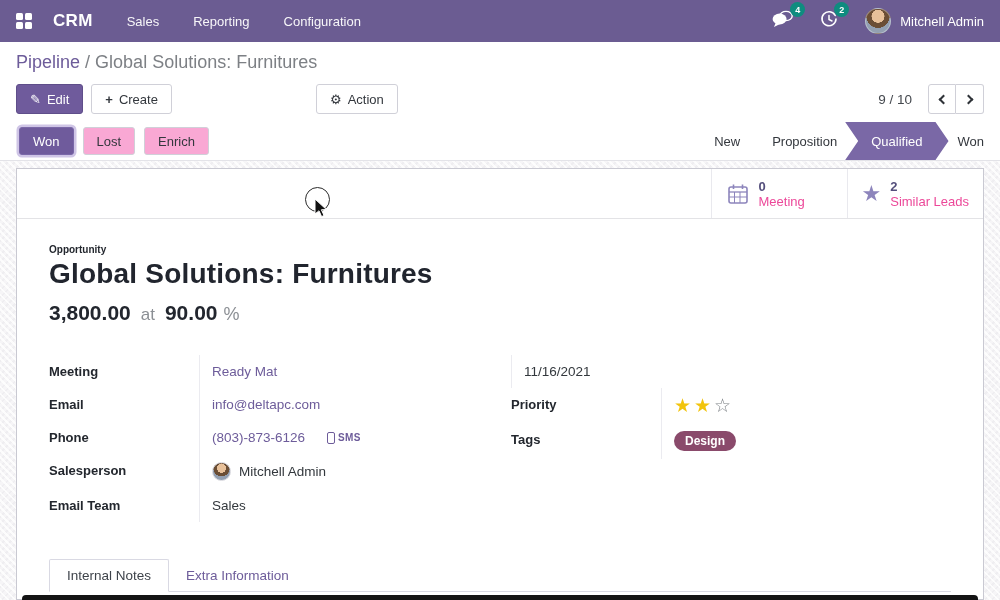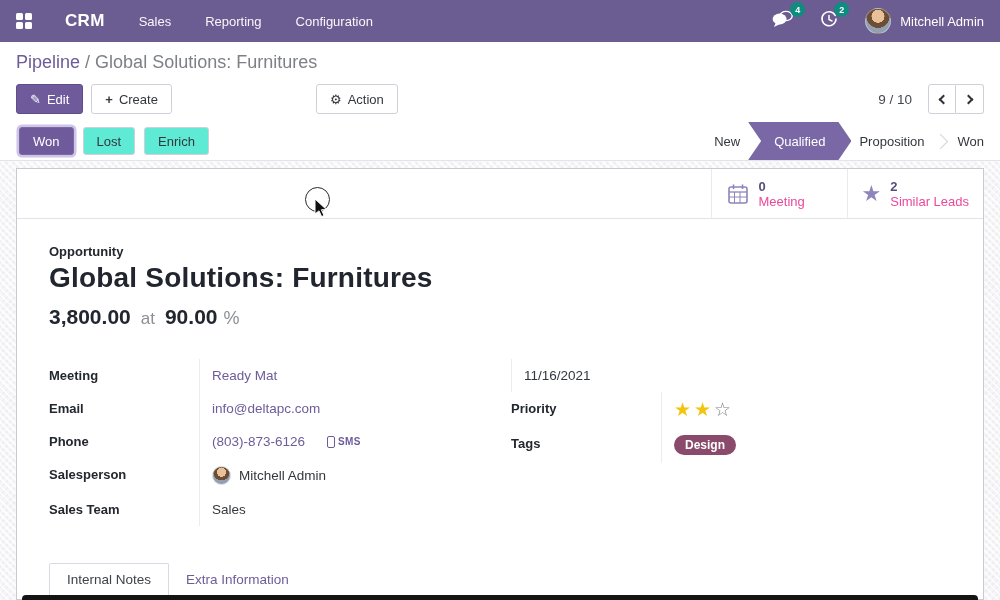--- a/index.html
+++ b/index.html
@@ -10,21 +10,21 @@
   }
   .page { width:1000px; height:600px; position:relative; display:flex; flex-direction:column; overflow:hidden; }
 
   
   .navbar {
     height:42px; background:#6b5c92; color:#fff; flex:0 0 auto;
     display:flex; align-items:center; padding:0 16px; gap:0;
   }
   .apps-icon { width:17px; height:17px; display:grid; grid-template-columns:7px 7px; grid-template-rows:7px 7px; gap:2px; cursor:pointer; }
   .apps-icon span { background:#fff; border-radius:1.5px; }
-  .brand { font-size:17px; font-weight:bold; margin-left:32px; letter-spacing:.3px; cursor:pointer; }
+  .brand { font-size:17px; font-weight:bold; margin-left:20px; letter-spacing:.3px; cursor:pointer; }
   .nav-menu { font-size:13px; margin-left:34px; opacity:.95; cursor:pointer; }
   .nav-right { margin-left:auto; display:flex; align-items:center; }
   .nav-icon-wrap { position:relative; margin-left:24px; cursor:pointer; }
   .badge {
     position:absolute; top:-7px; right:-10px; background:#0e8c7f; color:#fff;
     font-size:9px; font-weight:bold; min-width:15px; height:15px; border-radius:8px;
     display:flex; align-items:center; justify-content:center; padding:0 3px;
   }
   .avatar { width:26px; height:26px; border-radius:50%; margin-left:26px; cursor:pointer;
     background: radial-gradient(circle at 50% 30%, #e8c19a 0 31%, #6b4e35 32% 56%, #93a0b2 57% 100%);
@@ -56,21 +56,21 @@
   .chev { width:7px; height:7px; border-left:2px solid #2f3338; border-bottom:2px solid #2f3338; display:block; }
   .chev.left  { transform:rotate(45deg);  margin-left:3px; }
   .chev.right { transform:rotate(-135deg); margin-right:3px; }
 
   
   .statusbar {
     background:#fff; border-bottom:1px solid #e3e3e8; height:39px; flex:0 0 auto;
     display:flex; align-items:center; padding-left:16px; overflow:hidden;
   }
   .sb-btn { height:28px; padding:0 13px; font-size:13px; display:inline-flex; align-items:center;
-    border:1px solid #d0d0d8; background:#5eead4; border-radius:3px; cursor:pointer; color:#33373d; margin-right:9px; }
+    border:1px solid #d0d0d8; background:#f9a8d4; border-radius:3px; cursor:pointer; color:#33373d; margin-right:9px; }
   .sb-btn.active {
     background:#6f5b9c; color:#fff; border-color:#7a68a8;
     box-shadow:0 0 0 2.5px #cfc5e6; margin-left:3px;
   }
   .stages { margin-left:auto; display:flex; align-items:center; height:100%; }
   .stage { font-size:13px; color:#33373d; padding:0 16px; height:100%; display:flex; align-items:center; cursor:pointer; white-space:nowrap; }
   .stage.active {
     background:#7a68a6; color:#fff; padding:0 26px;
     clip-path:polygon(0 0, calc(100% - 13px) 0, 100% 50%, calc(100% - 13px) 100%, 0 100%, 13px 50%);
     margin:0 -8px; z-index:1;
@@ -90,21 +90,21 @@
   .stat-btn { display:flex; align-items:center; gap:9px; padding:0 14px; min-width:136px; border-left:1px solid #e9e9ee; cursor:pointer; }
   .stat-num { font-size:13px; font-weight:bold; color:#544f7c; line-height:15px; }
   .stat-label { font-size:13px; color:#ec4899; line-height:15px; }
   .stat-star-glyph { font-size:22px; color:#8d85bc; line-height:22px; }
 
   .cursor-indicator { position:absolute; left:288px; top:18px; width:26px; height:26px; }
   .cursor-circle { width:25px; height:25px; border:1.6px solid #2b2b2b; border-radius:50%; background:transparent; }
   .cursor-arrow { position:absolute; left:9px; top:11px; }
 
   .sheet-body { padding:0 32px; }
-  .type-label { margin-top:25px; font-size:13px; font-weight:bold; color:#23272e; }
+  .type-label { margin-top:25px; font-size:10px; font-weight:bold; color:#23272e; }
   .record-title { margin-top:3px; font-size:28px; font-weight:bold; color:#21252e; letter-spacing:.2px; }
   .amount-row { margin-top:11px; display:flex; align-items:baseline; gap:10px; }
   .amount { font-size:21px; font-weight:bold; color:#22262e; }
   .at-label { font-size:17px; color:#8b8f94; }
   .probability { font-size:21px; font-weight:bold; color:#22262e; }
   .percent { font-size:18px; color:#8b8f94; margin-left:-4px; }
 
   .fields-grid { margin-top:30px; display:grid; grid-template-columns:1fr 1fr; column-gap:22px; align-items:start; }
   .field-row { display:grid; grid-template-columns:150px 1fr; }
   .field-label { font-size:13px; font-weight:bold; color:#23272e; padding:9px 0; }
@@ -196,22 +196,22 @@
       </div>
     </div>
   </div>
 
   <div class="statusbar">
     <button class="sb-btn active">Won</button>
     <button class="sb-btn">Lost</button>
     <button class="sb-btn">Enrich</button>
     <div class="stages">
       <div class="stage">New</div>
+      <div class="stage">Proposition</div>
       <div class="stage active">Qualified</div>
-      <div class="stage">Proposition</div>
       <div class="stage-sep"></div>
       <div class="stage">Won</div>
     </div>
   </div>
 
   <div class="content">
     <div class="sheet">
 
       <div class="sheet-topbar">
         <div class="cursor-indicator">
@@ -283,21 +283,21 @@
               </div>
             </div>
             <div class="field-row">
               <div class="field-label">Salesperson</div>
               <div class="field-value">
                 <span class="mini-avatar"></span>
                 <span>Mitchell Admin</span>
               </div>
             </div>
             <div class="field-row">
-              <div class="field-label">Sales Team</div>
+              <div class="field-label">Email Team</div>
               <div class="field-value">
                   <span>Sales</span>
                 </div>
             </div>
           </div>
 
           <div>
             <div class="field-row">
               <div class="field-value">
                   <span>11/16/2021</span>

